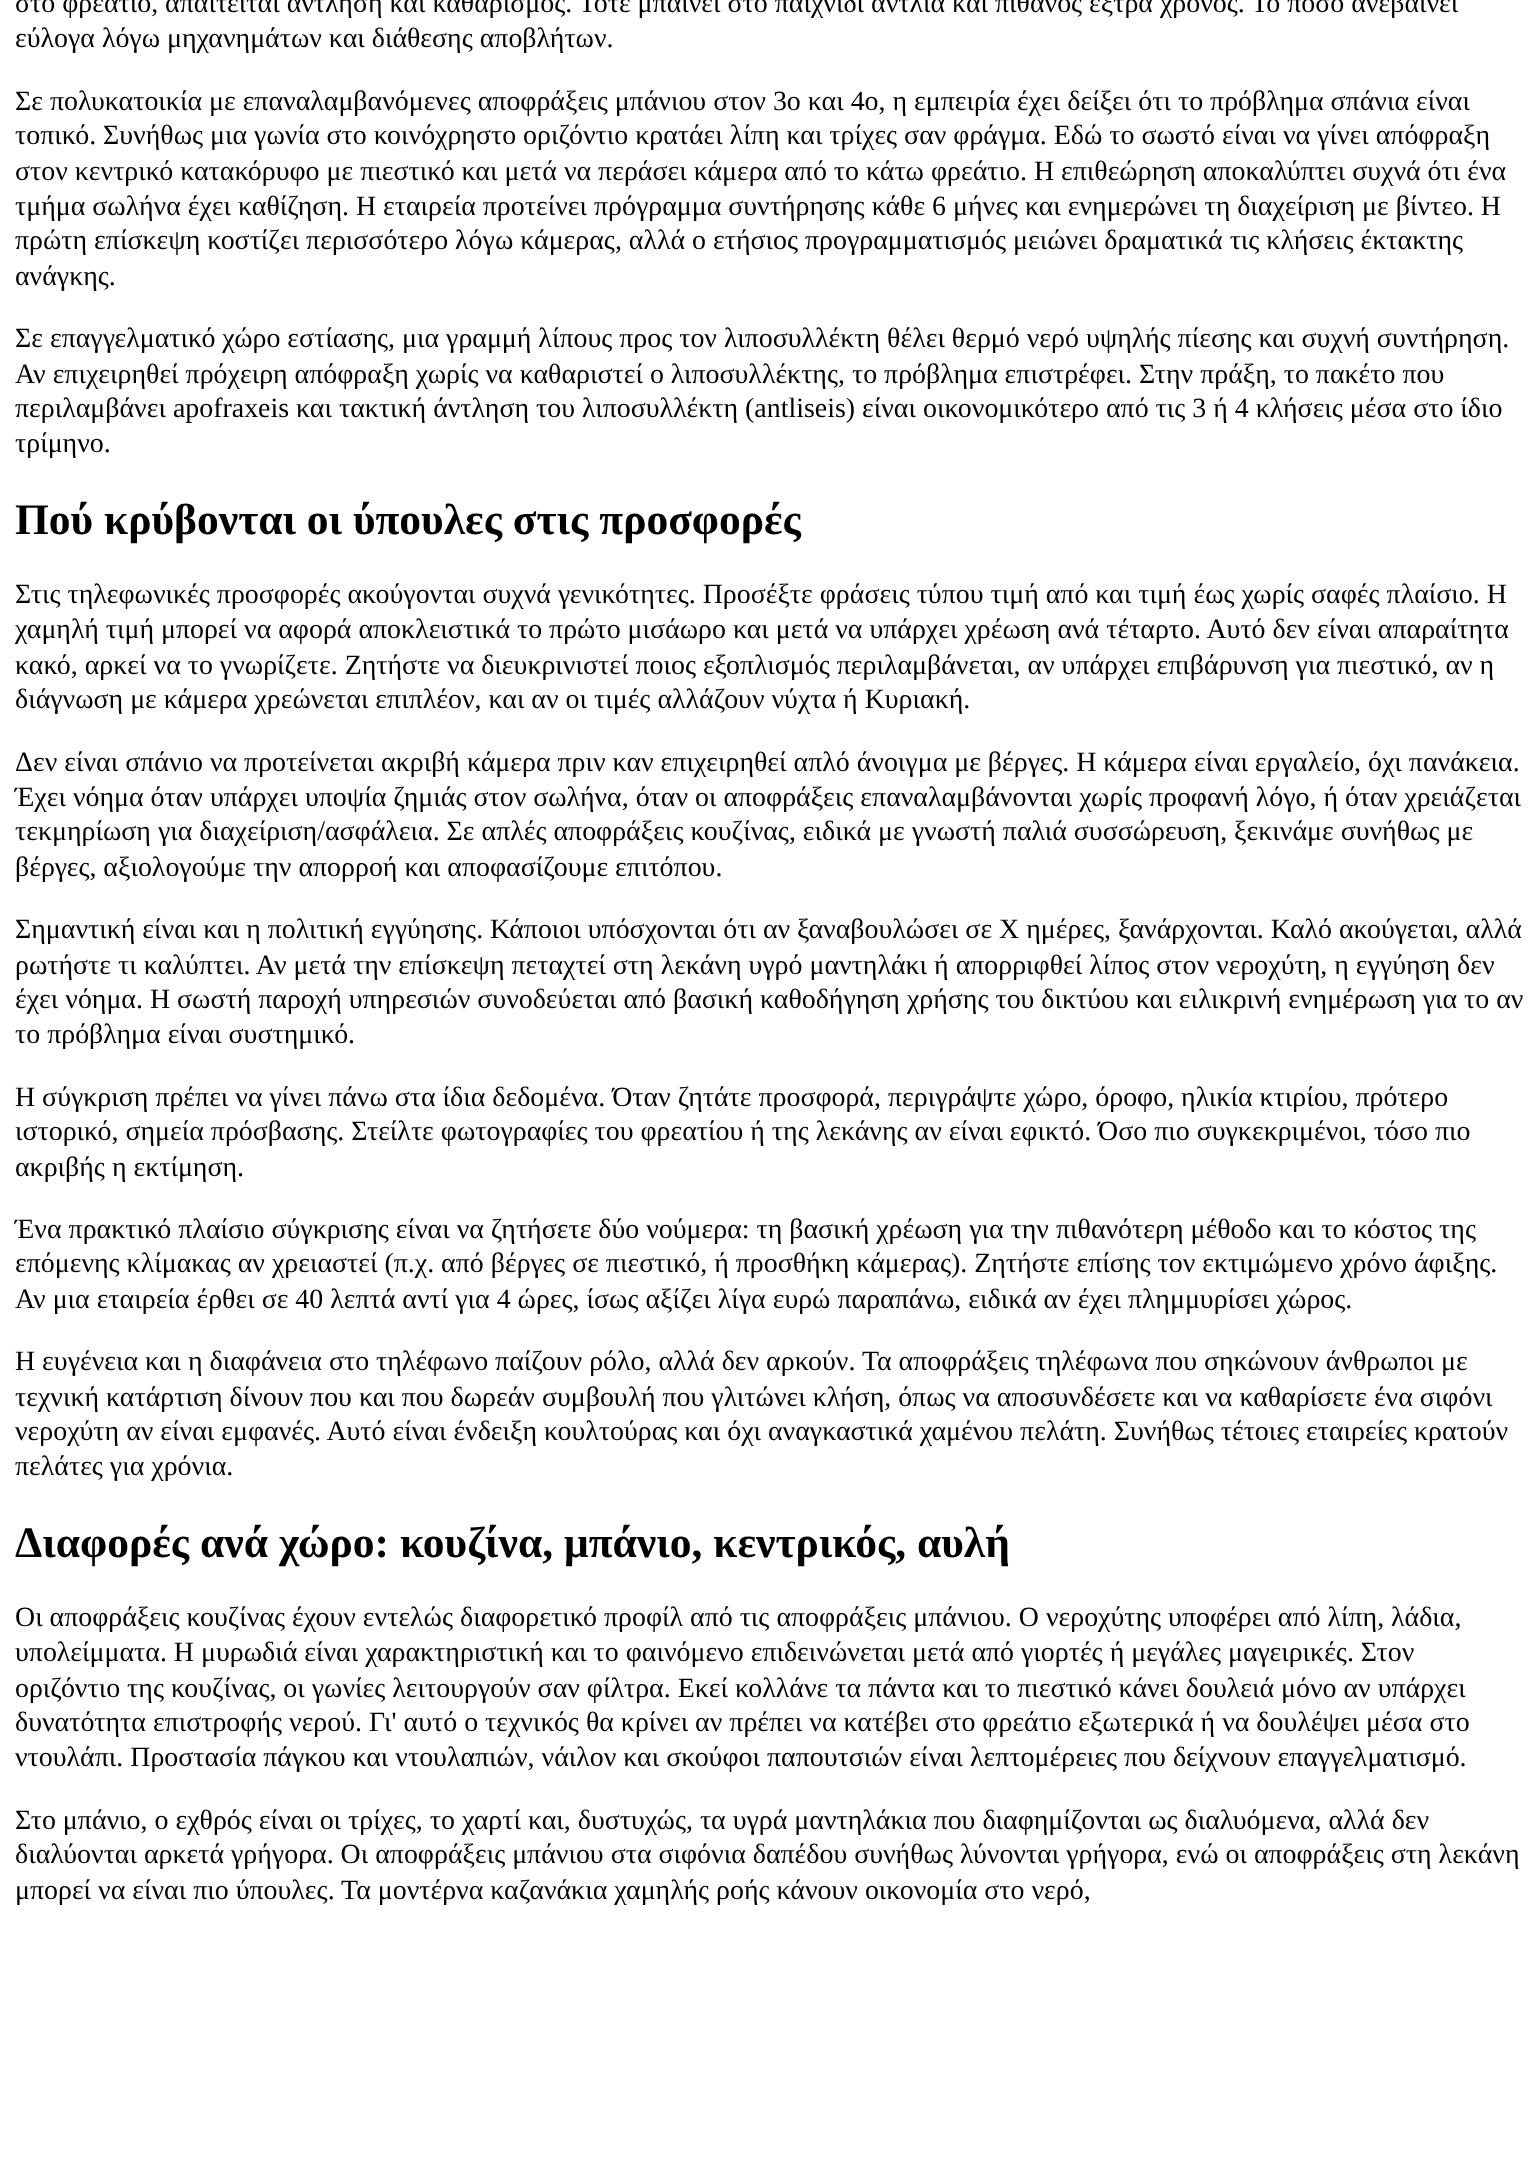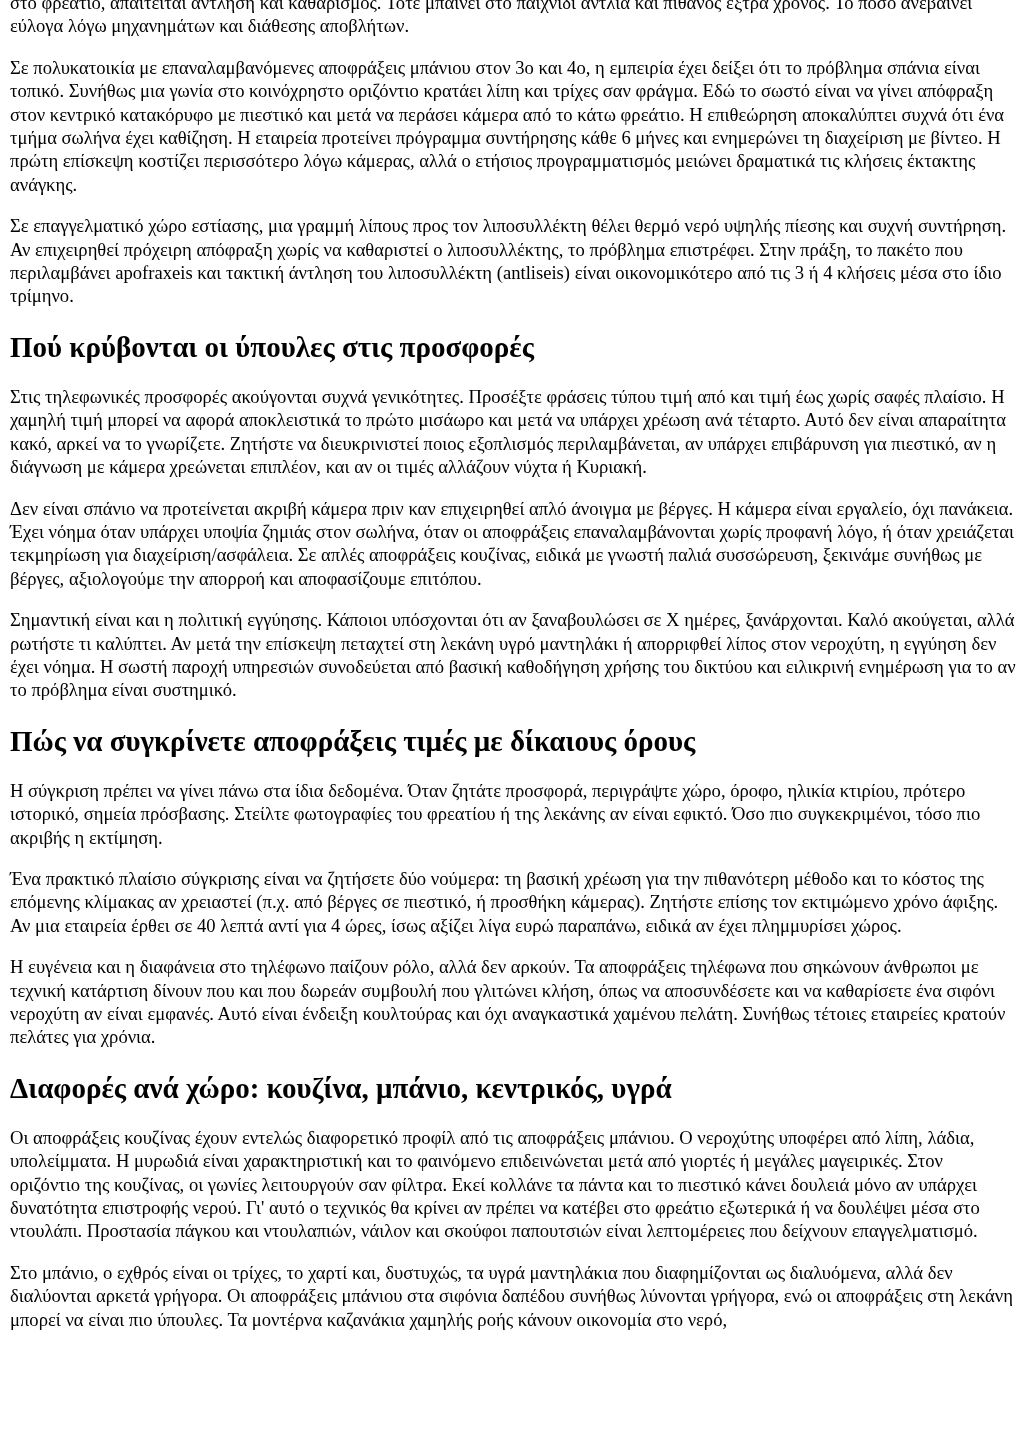--- a/index.html
+++ b/index.html
@@ -31,20 +31,19 @@
 <body>
 
 <div class="page">
   <p>στο φρεάτιο, απαιτείται άντληση και καθαρισμός. Τότε μπαίνει στο παιχνίδι αντλία και πιθανός έξτρα χρόνος. Το ποσό ανεβαίνει εύλογα λόγω μηχανημάτων και διάθεσης αποβλήτων.</p>
   <p>Σε πολυκατοικία με επαναλαμβανόμενες αποφράξεις μπάνιου στον 3ο και 4ο, η εμπειρία έχει δείξει ότι το πρόβλημα σπάνια είναι τοπικό. Συνήθως μια γωνία στο κοινόχρηστο οριζόντιο κρατάει λίπη και τρίχες σαν φράγμα. Εδώ το σωστό είναι να γίνει απόφραξη στον κεντρικό κατακόρυφο με πιεστικό και μετά να περάσει κάμερα από το κάτω φρεάτιο. Η επιθεώρηση αποκαλύπτει συχνά ότι ένα τμήμα σωλήνα έχει καθίζηση. Η εταιρεία προτείνει πρόγραμμα συντήρησης κάθε 6 μήνες και ενημερώνει τη διαχείριση με βίντεο. Η πρώτη επίσκεψη κοστίζει περισσότερο λόγω κάμερας, αλλά ο ετήσιος προγραμματισμός μειώνει δραματικά τις κλήσεις έκτακτης ανάγκης.</p>
   <p>Σε επαγγελματικό χώρο εστίασης, μια γραμμή λίπους προς τον λιποσυλλέκτη θέλει θερμό νερό υψηλής πίεσης και συχνή συντήρηση. Αν επιχειρηθεί πρόχειρη απόφραξη χωρίς να καθαριστεί ο λιποσυλλέκτης, το πρόβλημα επιστρέφει. Στην πράξη, το πακέτο που περιλαμβάνει apofraxeis και τακτική άντληση του λιποσυλλέκτη (antliseis) είναι οικονομικότερο από τις 3 ή 4 κλήσεις μέσα στο ίδιο τρίμηνο.</p>
   <h2>Πού κρύβονται οι ύπουλες στις προσφορές</h2>
   <p>Στις τηλεφωνικές προσφορές ακούγονται συχνά γενικότητες. Προσέξτε φράσεις τύπου τιμή από και τιμή έως χωρίς σαφές πλαίσιο. Η χαμηλή τιμή μπορεί να αφορά αποκλειστικά το πρώτο μισάωρο και μετά να υπάρχει χρέωση ανά τέταρτο. Αυτό δεν είναι απαραίτητα κακό, αρκεί να το γνωρίζετε. Ζητήστε να διευκρινιστεί ποιος εξοπλισμός περιλαμβάνεται, αν υπάρχει επιβάρυνση για πιεστικό, αν η διάγνωση με κάμερα χρεώνεται επιπλέον, και αν οι τιμές αλλάζουν νύχτα ή Κυριακή.</p>
   <p>Δεν είναι σπάνιο να προτείνεται ακριβή κάμερα πριν καν επιχειρηθεί απλό άνοιγμα με βέργες. Η κάμερα είναι εργαλείο, όχι πανάκεια. Έχει νόημα όταν υπάρχει υποψία ζημιάς στον σωλήνα, όταν οι αποφράξεις επαναλαμβάνονται χωρίς προφανή λόγο, ή όταν χρειάζεται τεκμηρίωση για διαχείριση/ασφάλεια. Σε απλές αποφράξεις κουζίνας, ειδικά με γνωστή παλιά συσσώρευση, ξεκινάμε συνήθως με βέργες, αξιολογούμε την απορροή και αποφασίζουμε επιτόπου.</p>
   <p>Σημαντική είναι και η πολιτική εγγύησης. Κάποιοι υπόσχονται ότι αν ξαναβουλώσει σε Χ ημέρες, ξανάρχονται. Καλό ακούγεται, αλλά ρωτήστε τι καλύπτει. Αν μετά την επίσκεψη πεταχτεί στη λεκάνη υγρό μαντηλάκι ή απορριφθεί λίπος στον νεροχύτη, η εγγύηση δεν έχει νόημα. Η σωστή παροχή υπηρεσιών συνοδεύεται από βασική καθοδήγηση χρήσης του δικτύου και ειλικρινή ενημέρωση για το αν το πρόβλημα είναι συστημικό.</p>
-  <h2>Πώς να συγκρίνετε αποφράξεις τιμές με δίκαιους όρους</h2>
   <p>Η σύγκριση πρέπει να γίνει πάνω στα ίδια δεδομένα. Όταν ζητάτε προσφορά, περιγράψτε χώρο, όροφο, ηλικία κτιρίου, πρότερο ιστορικό, σημεία πρόσβασης. Στείλτε φωτογραφίες του φρεατίου ή της λεκάνης αν είναι εφικτό. Όσο πιο συγκεκριμένοι, τόσο πιο ακριβής η εκτίμηση.</p>
   <p>Ένα πρακτικό πλαίσιο σύγκρισης είναι να ζητήσετε δύο νούμερα: τη βασική χρέωση για την πιθανότερη μέθοδο και το κόστος της επόμενης κλίμακας αν χρειαστεί (π.χ. από βέργες σε πιεστικό, ή προσθήκη κάμερας). Ζητήστε επίσης τον εκτιμώμενο χρόνο άφιξης. Αν μια εταιρεία έρθει σε 40 λεπτά αντί για 4 ώρες, ίσως αξίζει λίγα ευρώ παραπάνω, ειδικά αν έχει πλημμυρίσει χώρος.</p>
   <p>Η ευγένεια και η διαφάνεια στο τηλέφωνο παίζουν ρόλο, αλλά δεν αρκούν. Τα αποφράξεις τηλέφωνα που σηκώνουν άνθρωποι με τεχνική κατάρτιση δίνουν που και που δωρεάν συμβουλή που γλιτώνει κλήση, όπως να αποσυνδέσετε και να καθαρίσετε ένα σιφόνι νεροχύτη αν είναι εμφανές. Αυτό είναι ένδειξη κουλτούρας και όχι αναγκαστικά χαμένου πελάτη. Συνήθως τέτοιες εταιρείες κρατούν πελάτες για χρόνια.</p>
-  <h2>Διαφορές ανά χώρο: κουζίνα, μπάνιο, κεντρικός, υγρά</h2>
+  <h2>Διαφορές ανά χώρο: κουζίνα, μπάνιο, κεντρικός, αυλή</h2>
   <p>Οι αποφράξεις κουζίνας έχουν εντελώς διαφορετικό προφίλ από τις αποφράξεις μπάνιου. Ο νεροχύτης υποφέρει από λίπη, λάδια, υπολείμματα. Η μυρωδιά είναι χαρακτηριστική και το φαινόμενο επιδεινώνεται μετά από γιορτές ή μεγάλες μαγειρικές. Στον οριζόντιο της κουζίνας, οι γωνίες λειτουργούν σαν φίλτρα. Εκεί κολλάνε τα πάντα και το πιεστικό κάνει δουλειά μόνο αν υπάρχει δυνατότητα επιστροφής νερού. Γι' αυτό ο τεχνικός θα κρίνει αν πρέπει να κατέβει στο φρεάτιο εξωτερικά ή να δουλέψει μέσα στο ντουλάπι. Προστασία πάγκου και ντουλαπιών, νάιλον και σκούφοι παπουτσιών είναι λεπτομέρειες που δείχνουν επαγγελματισμό.</p>
   <p>Στο μπάνιο, ο εχθρός είναι οι τρίχες, το χαρτί και, δυστυχώς, τα υγρά μαντηλάκια που διαφημίζονται ως διαλυόμενα, αλλά δεν διαλύονται αρκετά γρήγορα. Οι αποφράξεις μπάνιου στα σιφόνια δαπέδου συνήθως λύνονται γρήγορα, ενώ οι αποφράξεις στη λεκάνη μπορεί να είναι πιο ύπουλες. Τα μοντέρνα καζανάκια χαμηλής ροής κάνουν οικονομία στο νερό,</p>
 </div>
 
 </body></html>

